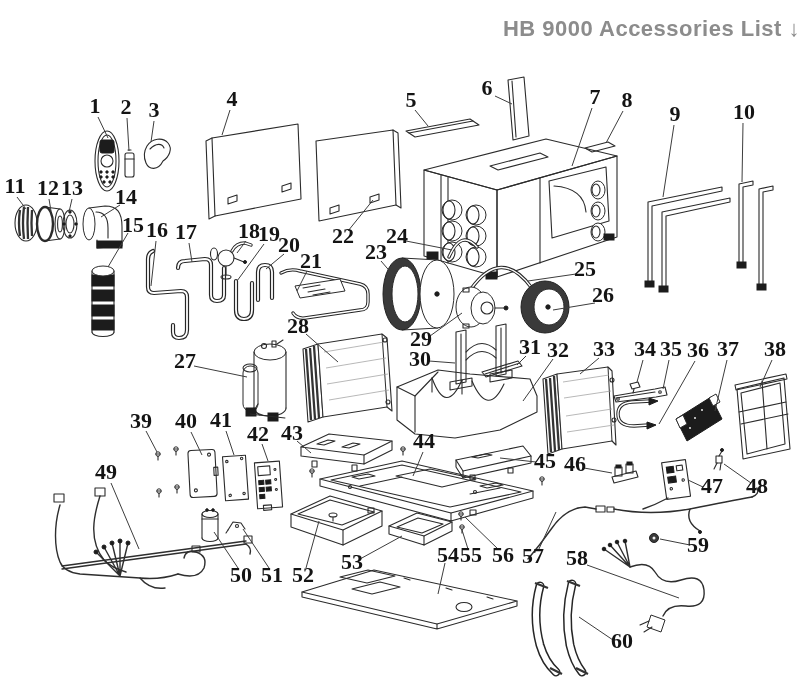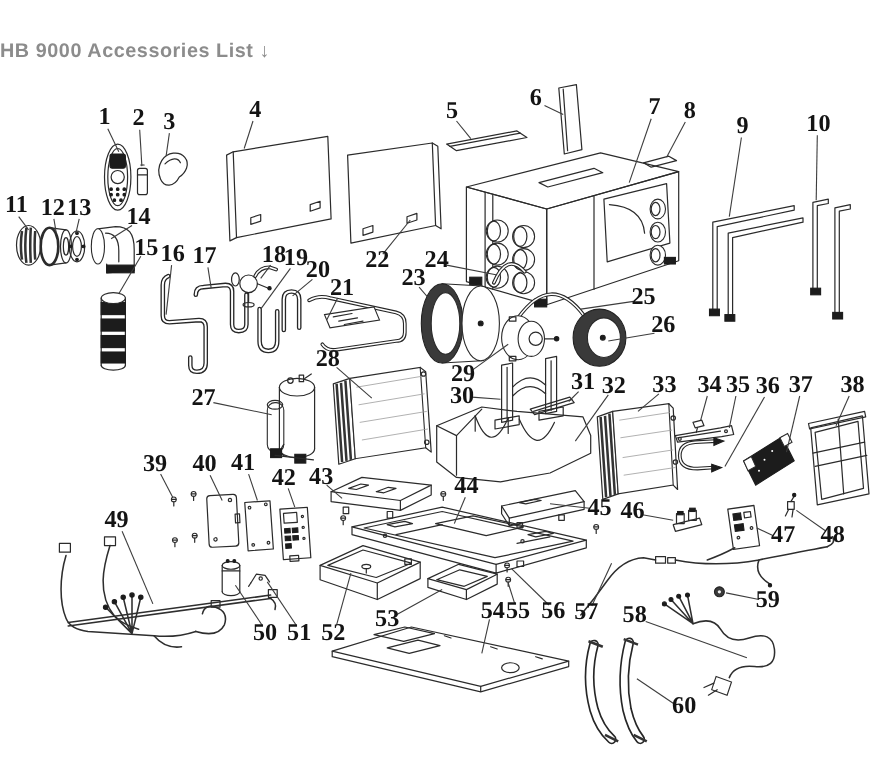--- a/index.html
+++ b/index.html
@@ -1,19 +1,19 @@
 <!DOCTYPE html>
 <html><head>
 <meta charset="utf-8">
 <style>
   html,body{margin:0;padding:0;background:#fff;}
   .stage{position:relative;width:800px;height:699px;background:#fff;overflow:hidden;
          font-family:"Liberation Sans",sans-serif;}
-  .title{position:absolute;top:16px;left:0;right:0;text-align:left;
-         font-weight:bold;font-size:18px;color:#8c8c8c;letter-spacing:0.5px;margin-top:20px;}
+  .title{position:absolute;top:16px;left:0;right:0;text-align:right;
+         font-weight:bold;font-size:22px;color:#8c8c8c;letter-spacing:0.5px;}
   svg.diagram{position:absolute;left:0;top:0;}
   svg .s{stroke:#2b2b2b;stroke-width:1.1;fill:none;stroke-linecap:round;stroke-linejoin:round;}
   svg .fdark{fill:#1c1c1c;stroke:#1c1c1c;}
   svg .fgray{fill:#3a3a3a;stroke:#222;}
   svg .fwhite{fill:#ffffff;stroke:#2b2b2b;}
   svg .tube{stroke:#262626;stroke-width:4.2;fill:none;stroke-linecap:round;stroke-linejoin:round;}
   svg .tubein{stroke:#ffffff;stroke-width:1.8;fill:none;stroke-linecap:round;stroke-linejoin:round;}
   svg .tube2{stroke:#262626;stroke-width:3.4;fill:none;stroke-linecap:round;stroke-linejoin:round;}
   svg .tube2in{stroke:#ffffff;stroke-width:1.4;fill:none;stroke-linecap:round;stroke-linejoin:round;}
   svg .band{stroke:#333;stroke-width:2.3;fill:none;}

